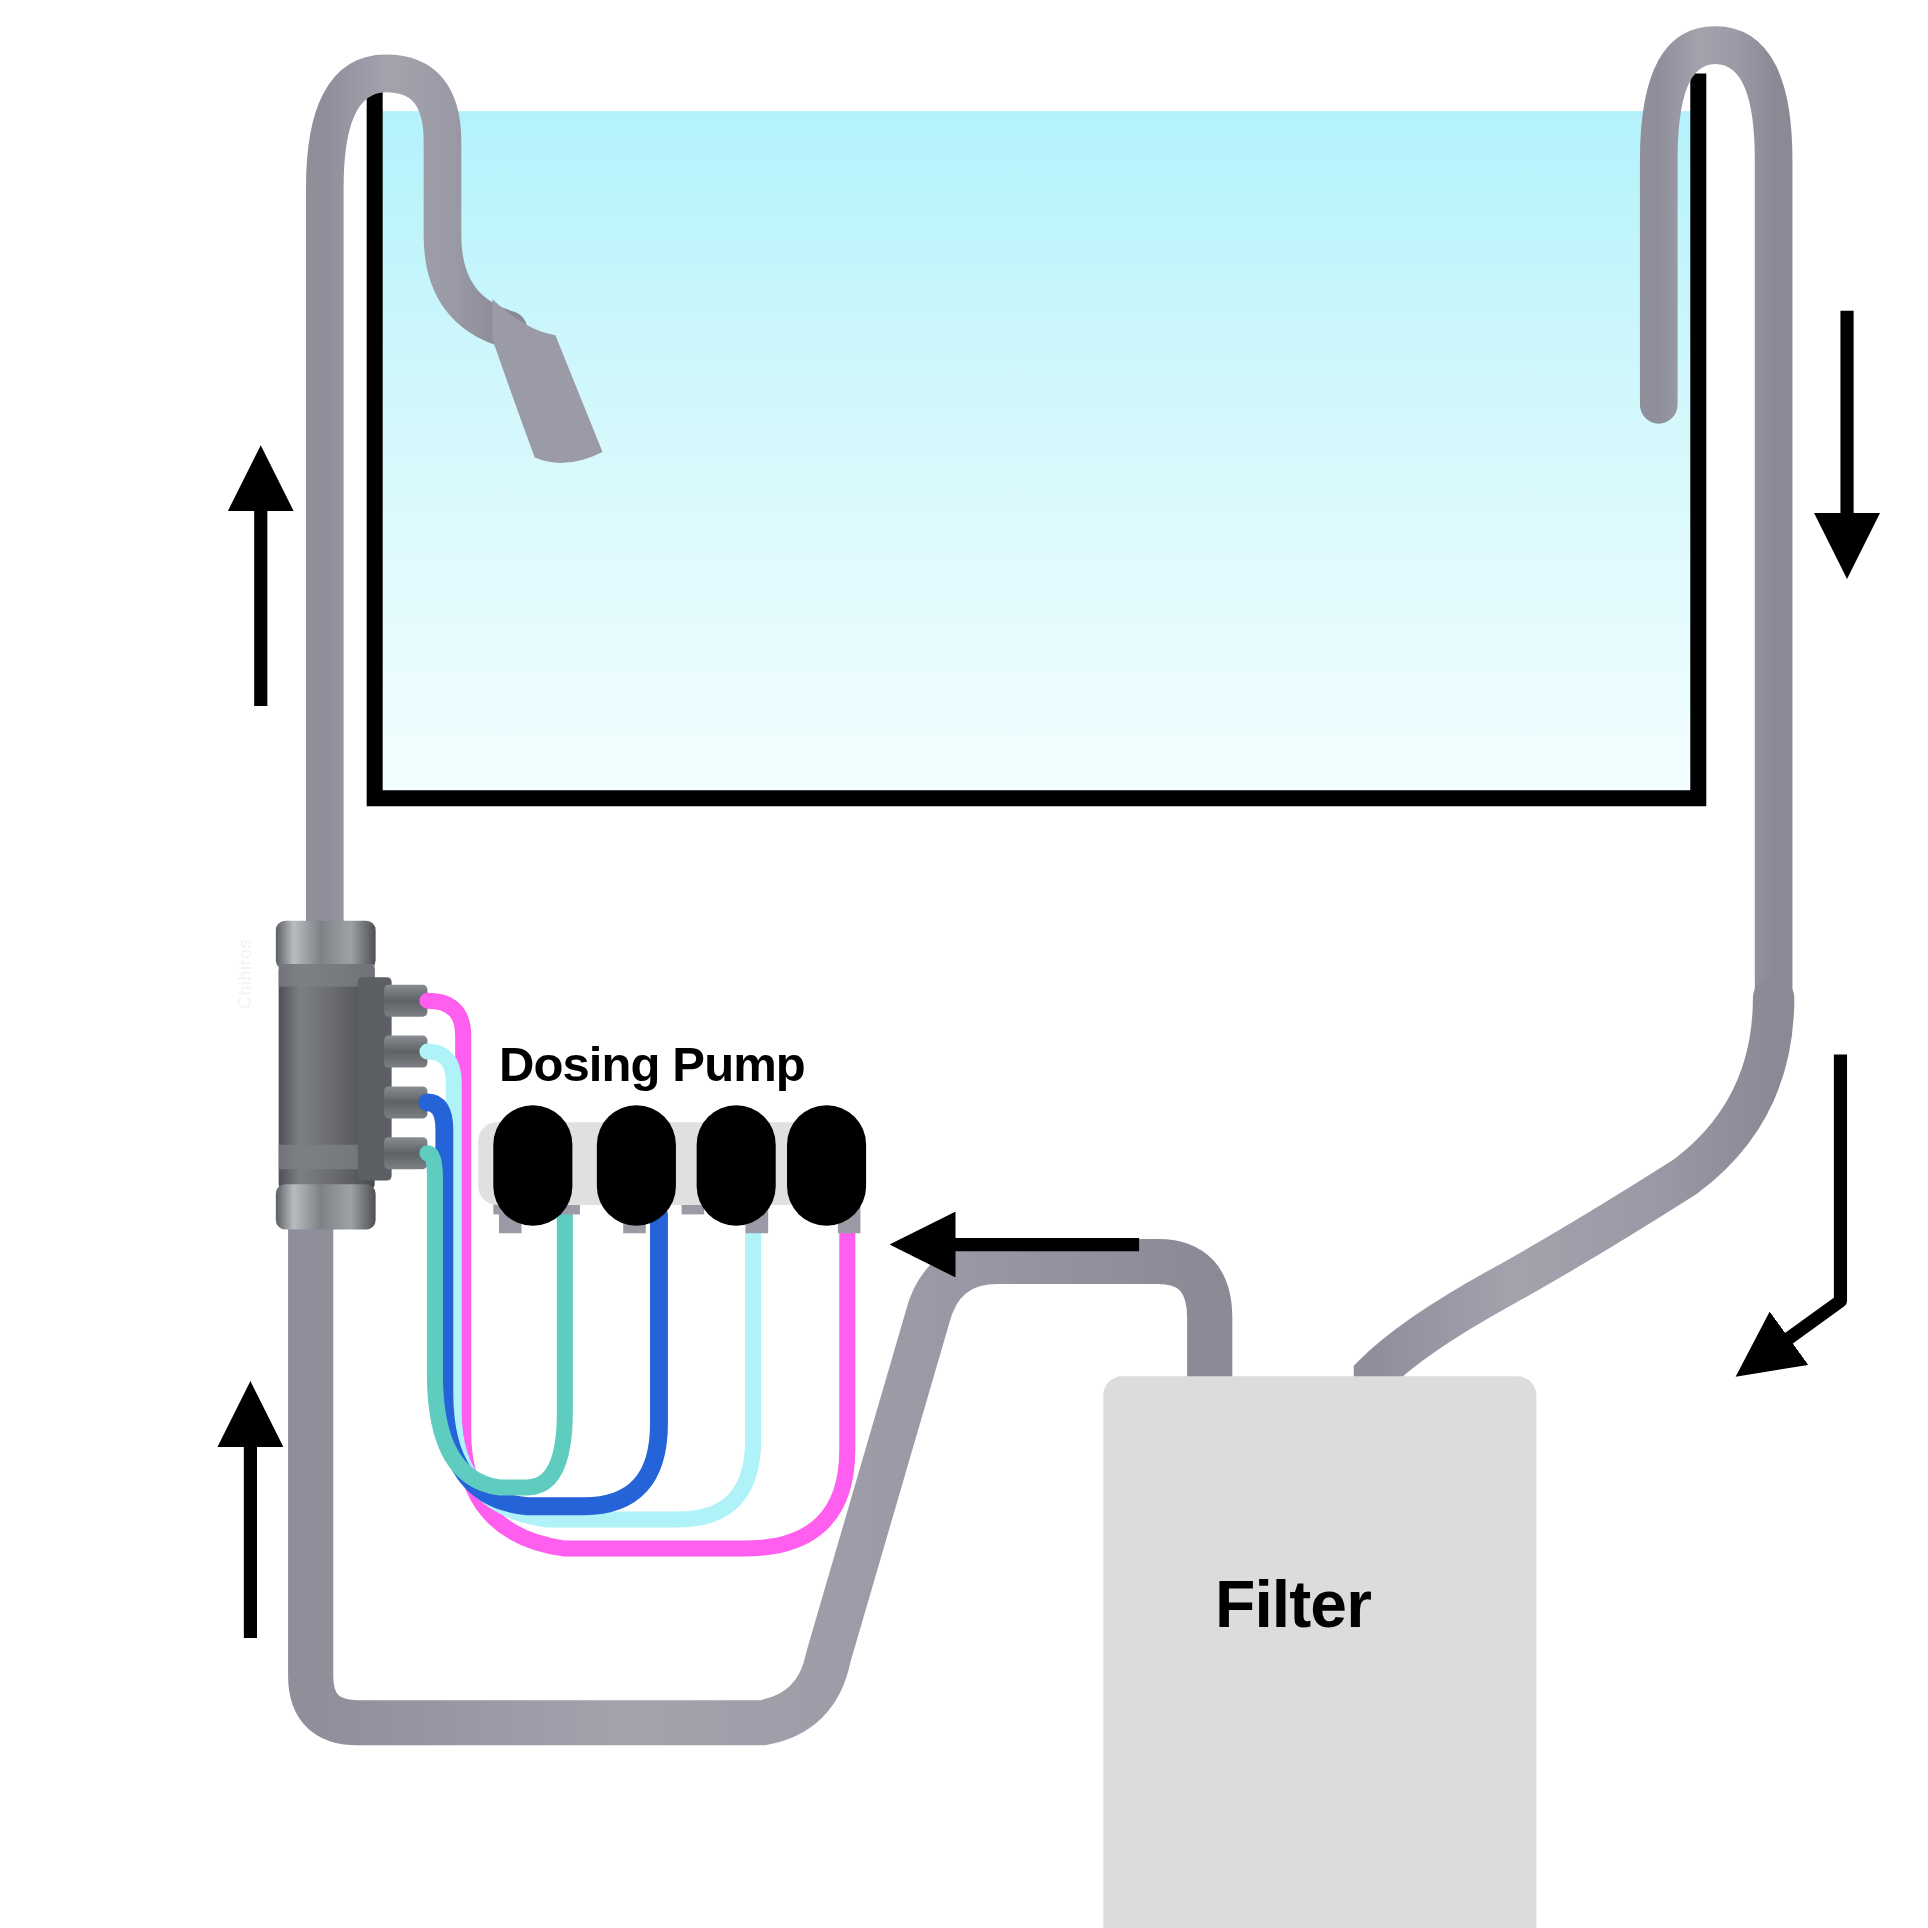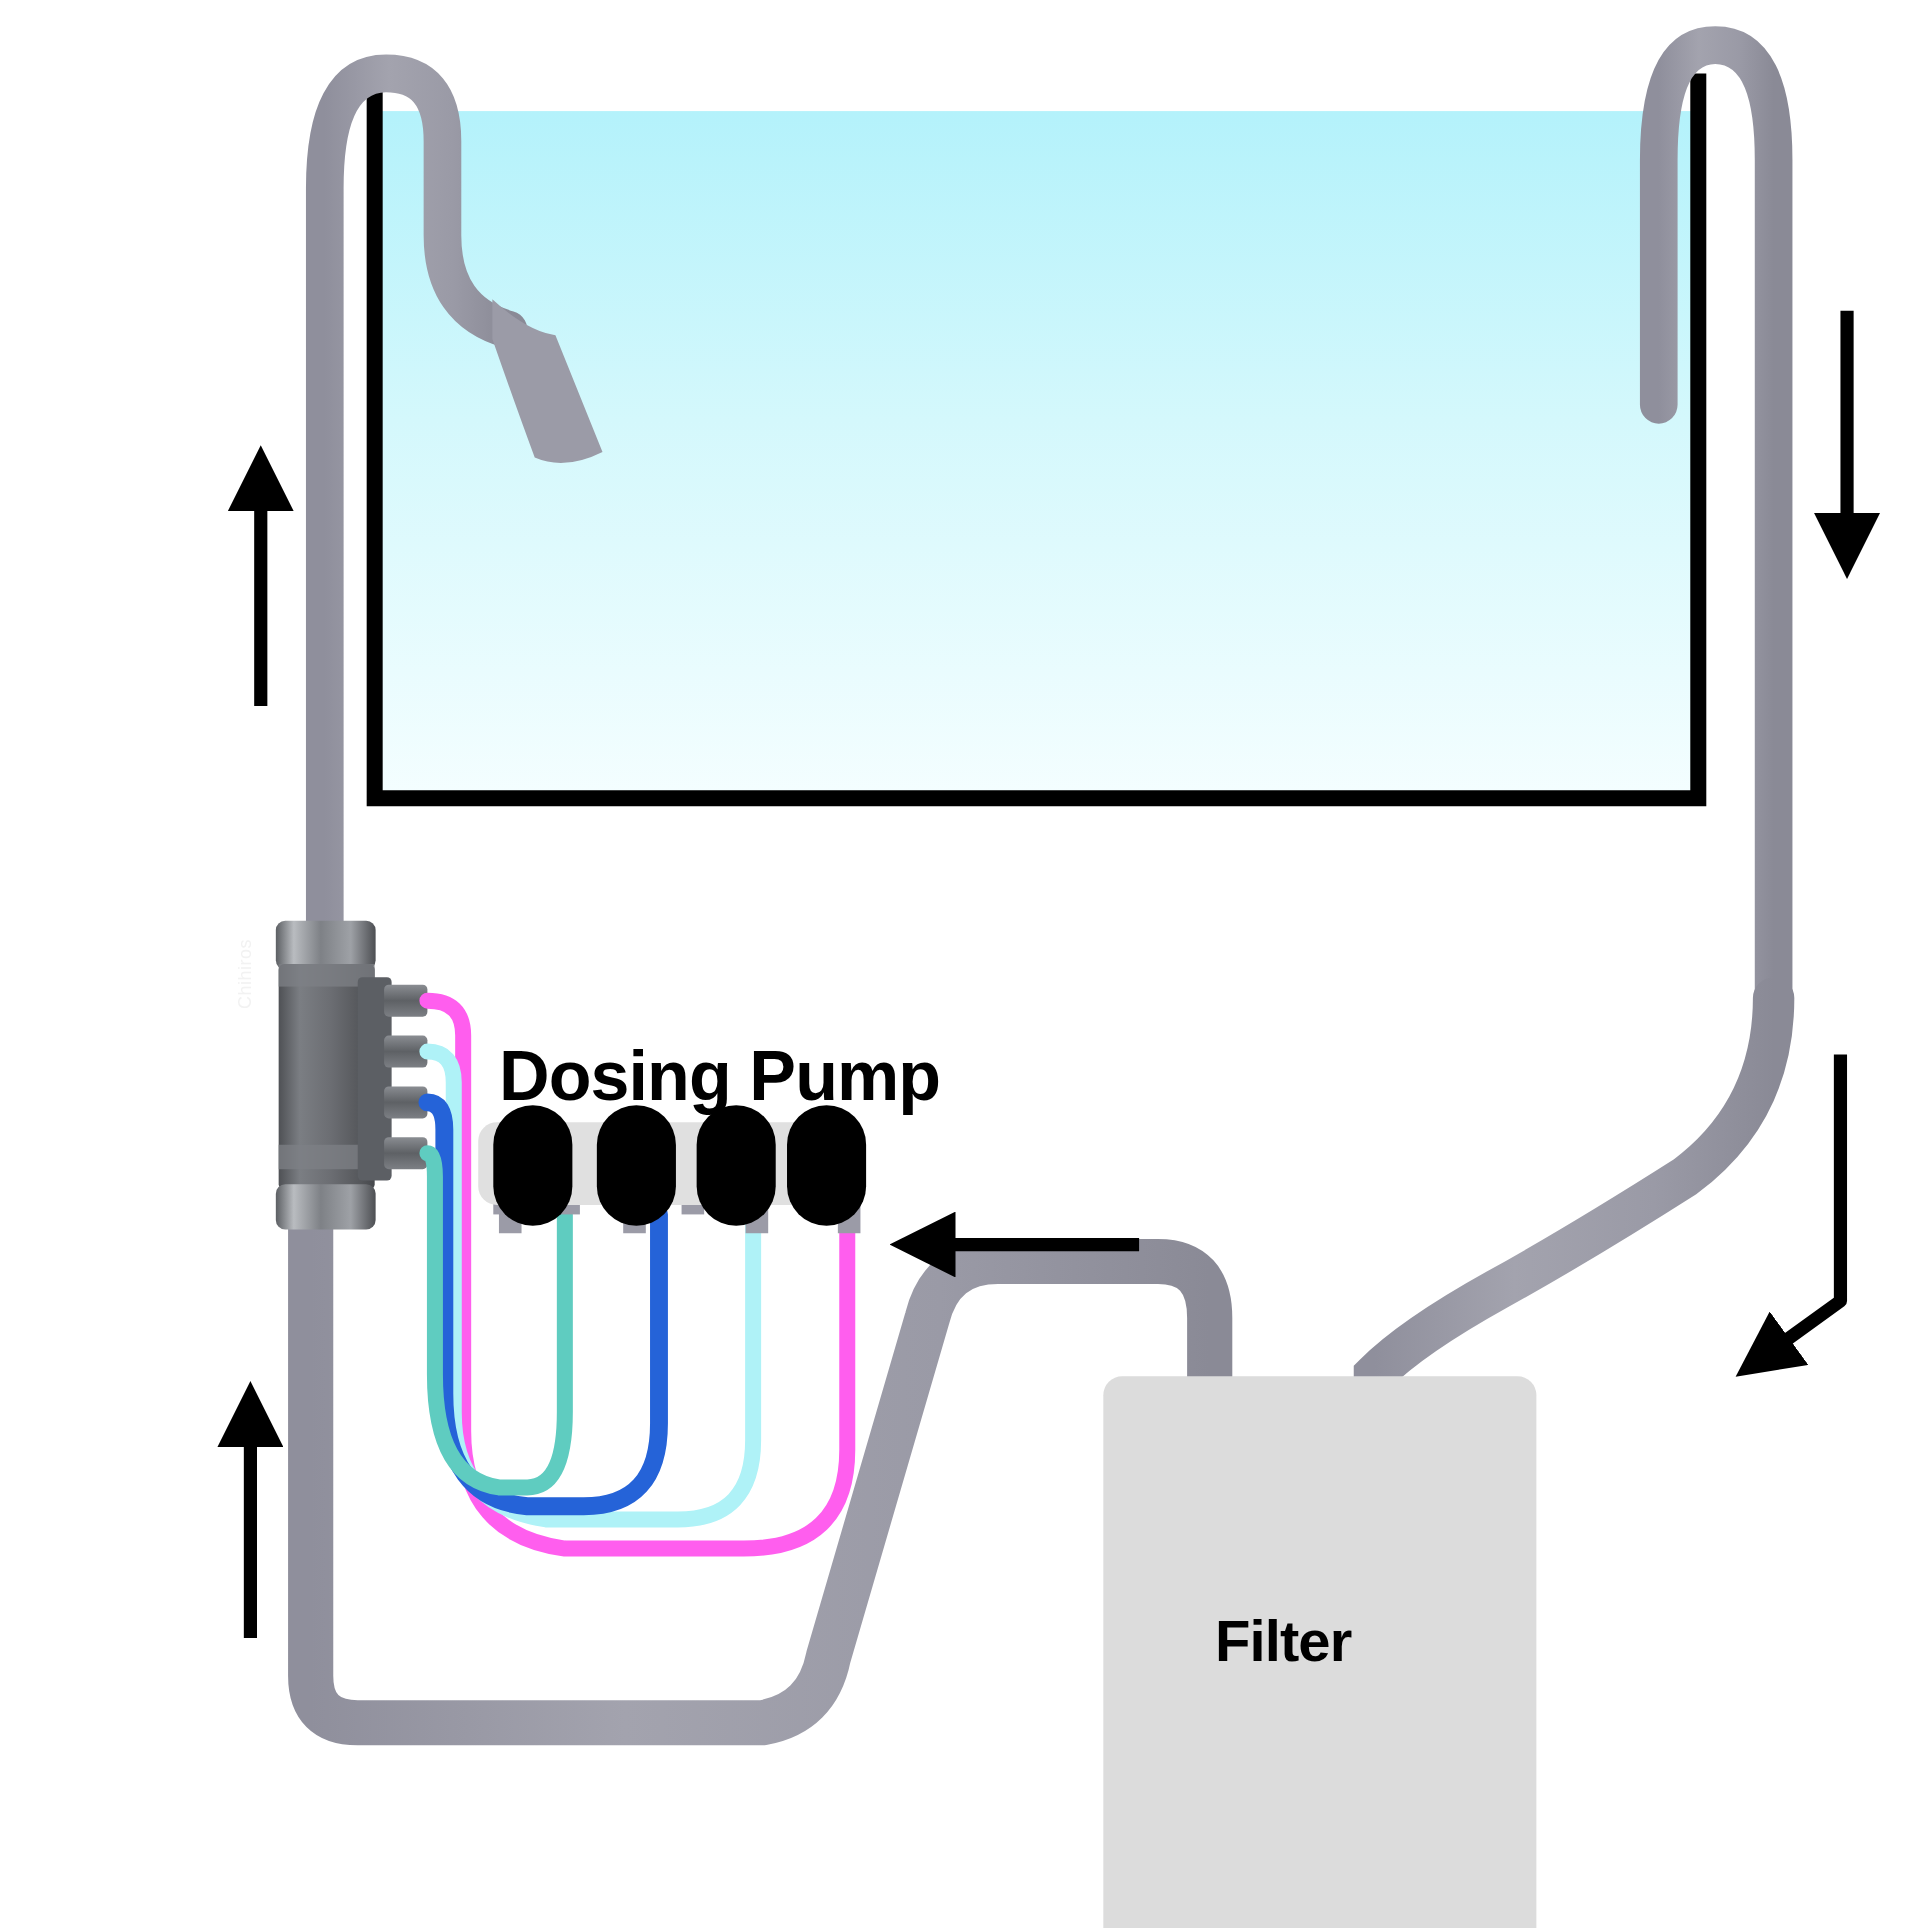--- a/index.html
+++ b/index.html
@@ -1,22 +1,22 @@
 <!DOCTYPE html>
 <html style="font-size:15px"><head>
 <meta charset="utf-8">
 <style>
   html,body{margin:0;padding:0;background:#ffffff;}
   body{width:1928px;height:1928px;overflow:hidden;
        font-family:"Liberation Sans", sans-serif;}
   #stage{position:relative;width:1928px;height:1928px;background:#fff;}
   #stage svg{position:absolute;inset:0;display:block;}
   .lbl{position:absolute;font-weight:700;color:#000;white-space:nowrap;}
-  #dosing-pump-label{left:499px;top:1036px;font-size:70px;letter-spacing:-0.9px;}
-  #filter-label{left:1215px;top:1607px;font-size:58px;letter-spacing:-0.9px;}
+  #dosing-pump-label{left:499px;top:1036px;font-size:49px;letter-spacing:-0.9px;}
+  #filter-label{left:1215px;top:1566px;font-size:66px;letter-spacing:-0.9px;}
   #chihiros-label{position:absolute;left:235px;top:1009px;
       font-size:18px;color:#f2f2f2;letter-spacing:0.5px;
       transform:rotate(-90deg);transform-origin:left top;}
 </style>
 </head>
 <body>
 
 <div id="stage">
 
   <svg viewBox="0 0 2048 2048" width="1928" height="1928">

